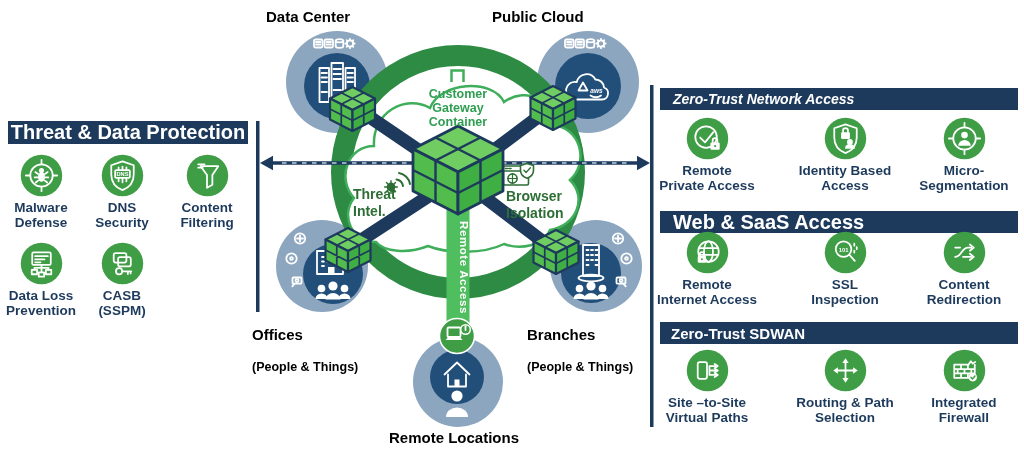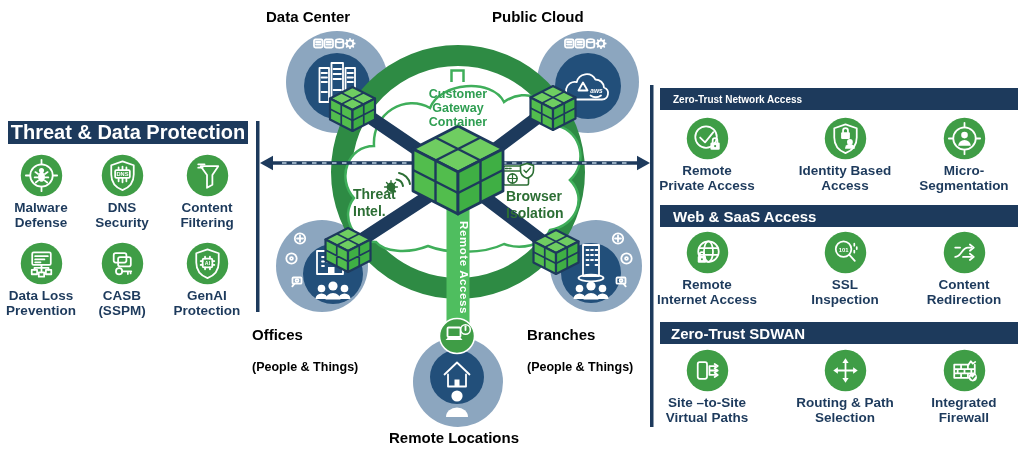--- a/index.html
+++ b/index.html
@@ -288,33 +288,22 @@
       <circle class="g" cx="22" cy="22" r="21.2"></circle>
       <rect x="13" y="11.5" width="13" height="9.5" rx="2" class="w" stroke-width="1.6"></rect>
       <rect x="17.5" y="15.5" width="13" height="9.5" rx="2" class="w" stroke-width="1.6" fill="#3f9d46"></rect>
       <circle cx="18.5" cy="30" r="3.2" class="w" stroke-width="1.6"></circle>
       <path class="w" stroke-width="1.6" d="M21.7 30 H31 M27.5 30 V32.8 M30.3 30 V32.2"></path>
     </svg>
     <div class="label">CASB
 (SSPM)</div>
   </div>
 
-  <div class="item" style="left:157px;top:242px;width:100px;">
-    <svg class="ic" viewBox="0 0 44 44">
-      <circle class="g" cx="22" cy="22" r="21.2"></circle>
-      <path class="w" d="M22 7.5 L33.5 11.5 V21 C33.5 29.5 28.5 34.5 22 37 C15.5 34.5 10.5 29.5 10.5 21 V11.5 Z"></path>
-      <rect x="17" y="17" width="10" height="9" rx="1.5" class="w" stroke-width="1.4"></rect>
-      <text class="it" x="22" y="23.3" style="font-size:5.4px">AI</text>
-      <path class="w" stroke-width="1.1" d="M19.5 17 V15 M24.5 17 V15 M19.5 26 V28 M24.5 26 V28 M17 19.5 H15 M17 23.5 H15 M27 19.5 H29 M27 23.5 H29"></path>
-    </svg>
-    <div class="label">GenAI
-Protection</div>
-  </div>
-
-  <div class="hdr" style="left:660px;top:88px;width:358px;height:22px;font-size:10px;padding-left:13px;box-sizing:border-box;">Zero-Trust Network Access</div>
+
+  <div class="hdr" style="left:660px;top:88px;width:358px;height:22px;font-size:14px;padding-left:13px;box-sizing:border-box;font-style:italic;">Zero-Trust Network Access</div>
 
   <div class="item" style="left:645px;top:117px;width:124px;">
     <svg class="ic" viewBox="0 0 44 44">
       <circle class="g" cx="22" cy="22" r="21.2"></circle>
       <circle class="w" stroke-width="2" cx="20.5" cy="20.5" r="11"></circle>
       <path class="w" stroke-width="2.2" d="M14.5 21 L19.5 26 L28 15.5"></path>
       <rect x="25" y="26" width="9.5" height="7.5" rx="1.3" class="wf"></rect>
       <path class="w" stroke-width="1.5" d="M27.3 26 V24 a2.4 2.4 0 0 1 4.8 0 V26"></path>
       <circle cx="29.8" cy="29.8" r="1.1" fill="#3f9d46"></circle>
     </svg>
@@ -340,21 +329,21 @@
       <circle class="g" cx="22" cy="22" r="21.2"></circle>
       <circle class="w" cx="22" cy="22" r="11.5"></circle>
       <path class="w" d="M22 6 V10.5 M22 33.5 V38 M6 22 H10.5 M33.5 22 H38"></path>
       <circle cx="22" cy="18.5" r="3.4" class="wf"></circle>
       <path d="M15.5 29.5 a6.5 6 0 0 1 13 0 Z" class="wf"></path>
     </svg>
     <div class="label">Micro-
 Segmentation</div>
   </div>
 
-  <div class="hdr" style="left:660px;top:205px;width:358px;height:22px;font-size:15px;padding-left:13px;box-sizing:border-box;">Web &amp; SaaS Access</div>
+  <div class="hdr" style="left:660px;top:211px;width:358px;height:22px;font-size:20px;padding-left:13px;box-sizing:border-box;">Web &amp; SaaS Access</div>
 
   <div class="item" style="left:645px;top:231px;width:124px;">
     <svg class="ic" viewBox="0 0 44 44">
       <circle class="g" cx="22" cy="22" r="21.2"></circle>
       <circle class="w" cx="23" cy="21" r="10.5"></circle>
       <ellipse class="w" stroke-width="1.4" cx="23" cy="21" rx="4.6" ry="10.5"></ellipse>
       <path class="w" stroke-width="1.4" d="M13.4 17.5 H32.6 M13.4 24.5 H32.6"></path>
       <rect x="12" y="25.5" width="8.5" height="7" rx="1.2" class="wf"></rect>
       <path class="w" stroke-width="1.4" d="M14.1 25.5 V23.8 a2.2 2.2 0 0 1 4.4 0 V25.5"></path>
       <circle cx="16.3" cy="29" r="1" fill="#3f9d46"></circle>

